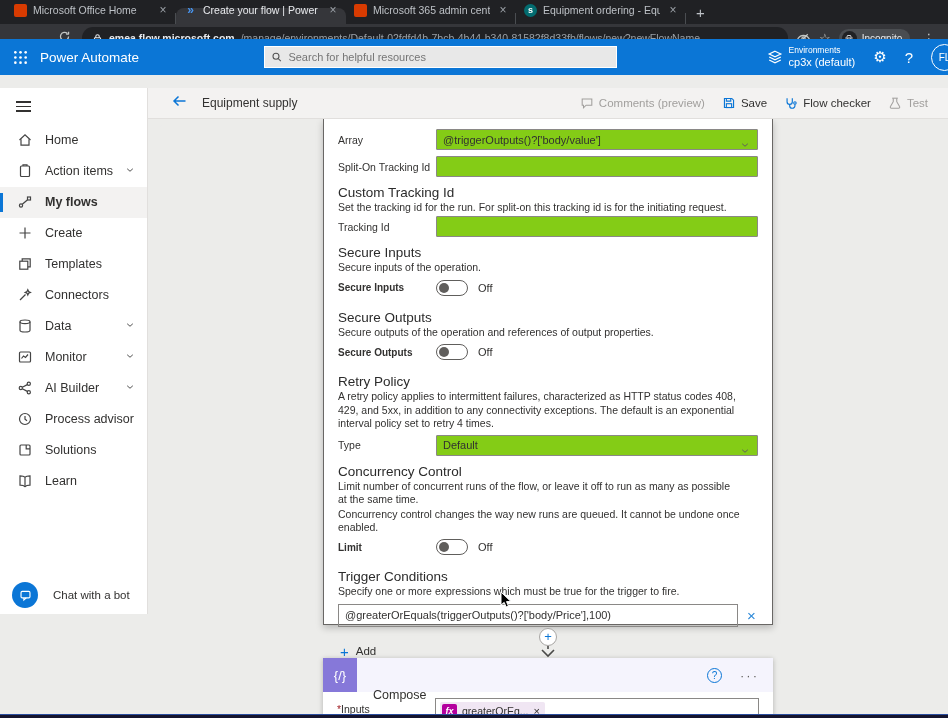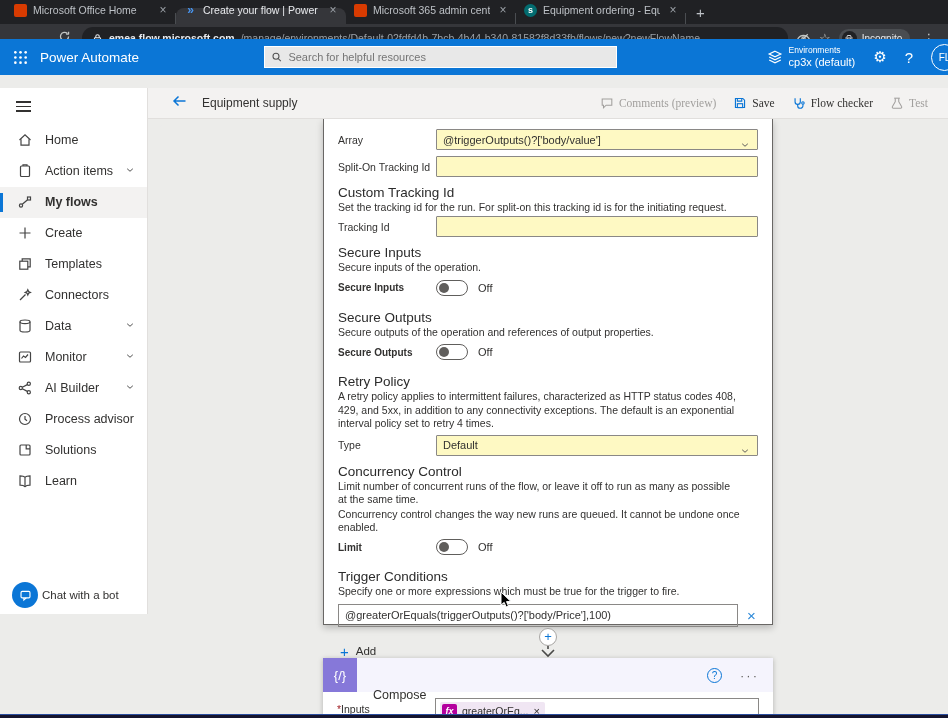--- a/index.html
+++ b/index.html
@@ -49,39 +49,39 @@
   .sidebar { position:absolute; left:0; top:88px; width:148px; height:526px; background:#fff; border-right:1px solid #e1dfdd; }
   .burger { padding:10px 0 10px 16px; }
   .burger div { width:15px; height:1.6px; background:#323130; margin:3px 0; }
   .nav-item { height:31px; display:flex; align-items:center; gap:12px; padding:0 8px 0 17px; font-size:12.5px; color:#323130; position:relative; }
   .nav-item .nav-label { flex:1; white-space:nowrap; }
   .nav-item.active { background:#f3f2f1; font-weight:bold; }
   .nav-item.active::before { content:""; position:absolute; left:0; top:6px; bottom:6px; width:3px; background:#0b76d6; }
   .nav-icon { width:16px; height:16px; flex:none; }
   .nav-icon svg, .tb-ic svg { display:block; }
   .nav-chev { flex:none; margin-right:4px; }
-  .chat-bot { position:absolute; left:0; bottom:6px; width:148px; display:flex; align-items:center; gap:4px; padding-left:12px; }
+  .chat-bot { position:absolute; left:0; bottom:6px; width:148px; display:flex; align-items:center; gap:15px; padding-left:12px; }
   .chat-circle { width:26px; height:26px; border-radius:50%; background:#0b76d6; display:flex; align-items:center; justify-content:center; }
   .chat-label { font-size:11.5px; color:#323130; }
 
   
   .flow-toolbar { position:absolute; left:148px; top:88px; width:800px; height:31px; background:#f3f2f1; border-bottom:1px solid #e1dfdd; display:flex; align-items:center; }
   .back-arrow { margin-left:24px; }
   .flow-title { margin-left:14px; font-size:12px; color:#323130; }
   .tb-actions { margin-left:auto; display:flex; align-items:center; gap:17px; padding-right:20px; }
-  .tb-item { display:flex; align-items:center; gap:5px; font-size:11.5px; color:#323130;font-family:Liberation Serif, serif; }
+  .tb-item { display:flex; align-items:center; gap:5px; font-size:11.5px; color:#323130; }
   .tb-item.disabled { color:#a19f9d; }
 
   
   .canvas { position:absolute; left:148px; top:119px; width:800px; height:599px; background:#ececea; overflow:hidden;border-radius:32px; }
 
   .panel { position:absolute; left:175px; top:0; width:450px; height:506px; background:#fff; border:1px solid #696765; border-top:none; box-shadow:0 3px 7px rgba(0,0,0,.22); padding-top:4px; }
   .f-row { display:flex; align-items:center; padding:0 14px; margin-top:6px; }
   .f-label { width:98px; font-size:10.5px; color:#323130; flex:none; }
-  .f-field { flex:1; height:21px; border:1px solid #8a8886; background:#fef9c3; border-radius:1px; position:relative; display:flex; align-items:center; }
+  .f-field { flex:1; height:21px; border:1px solid #8a8886; background:#84cc16; border-radius:1px; position:relative; display:flex; align-items:center; }
   .f-field input { width:100%; height:100%; border:none; outline:none; padding:0 6px; font-size:11px; color:#323130; font-family:"Liberation Sans",sans-serif; background:transparent; }
   .combo-chev { position:absolute; right:7px; top:6px; }
   .sec-h { font-size:13.5px; color:#2b2b2b; padding:0 14px; margin-top:8px; }
   .sec-h.gap { margin-top:13px; }
   .sec-d { font-size:10.5px; color:#323130; padding:0 14px; line-height:1.28; margin-top:1px; }
   .tog-row { display:flex; align-items:center; padding:0 14px; margin-top:4px; height:18px; }
   .tog-label { width:98px; font-size:10px; font-weight:bold; color:#323130; flex:none; }
   .toggle { width:32px; height:16px; border:1px solid #605e5c; border-radius:9px; position:relative; flex:none; }
   .toggle::after { content:""; position:absolute; left:2px; top:2px; width:10px; height:10px; border-radius:50%; background:#605e5c; }
   .tog-state { font-size:11px; color:#323130; margin-left:10px; }

